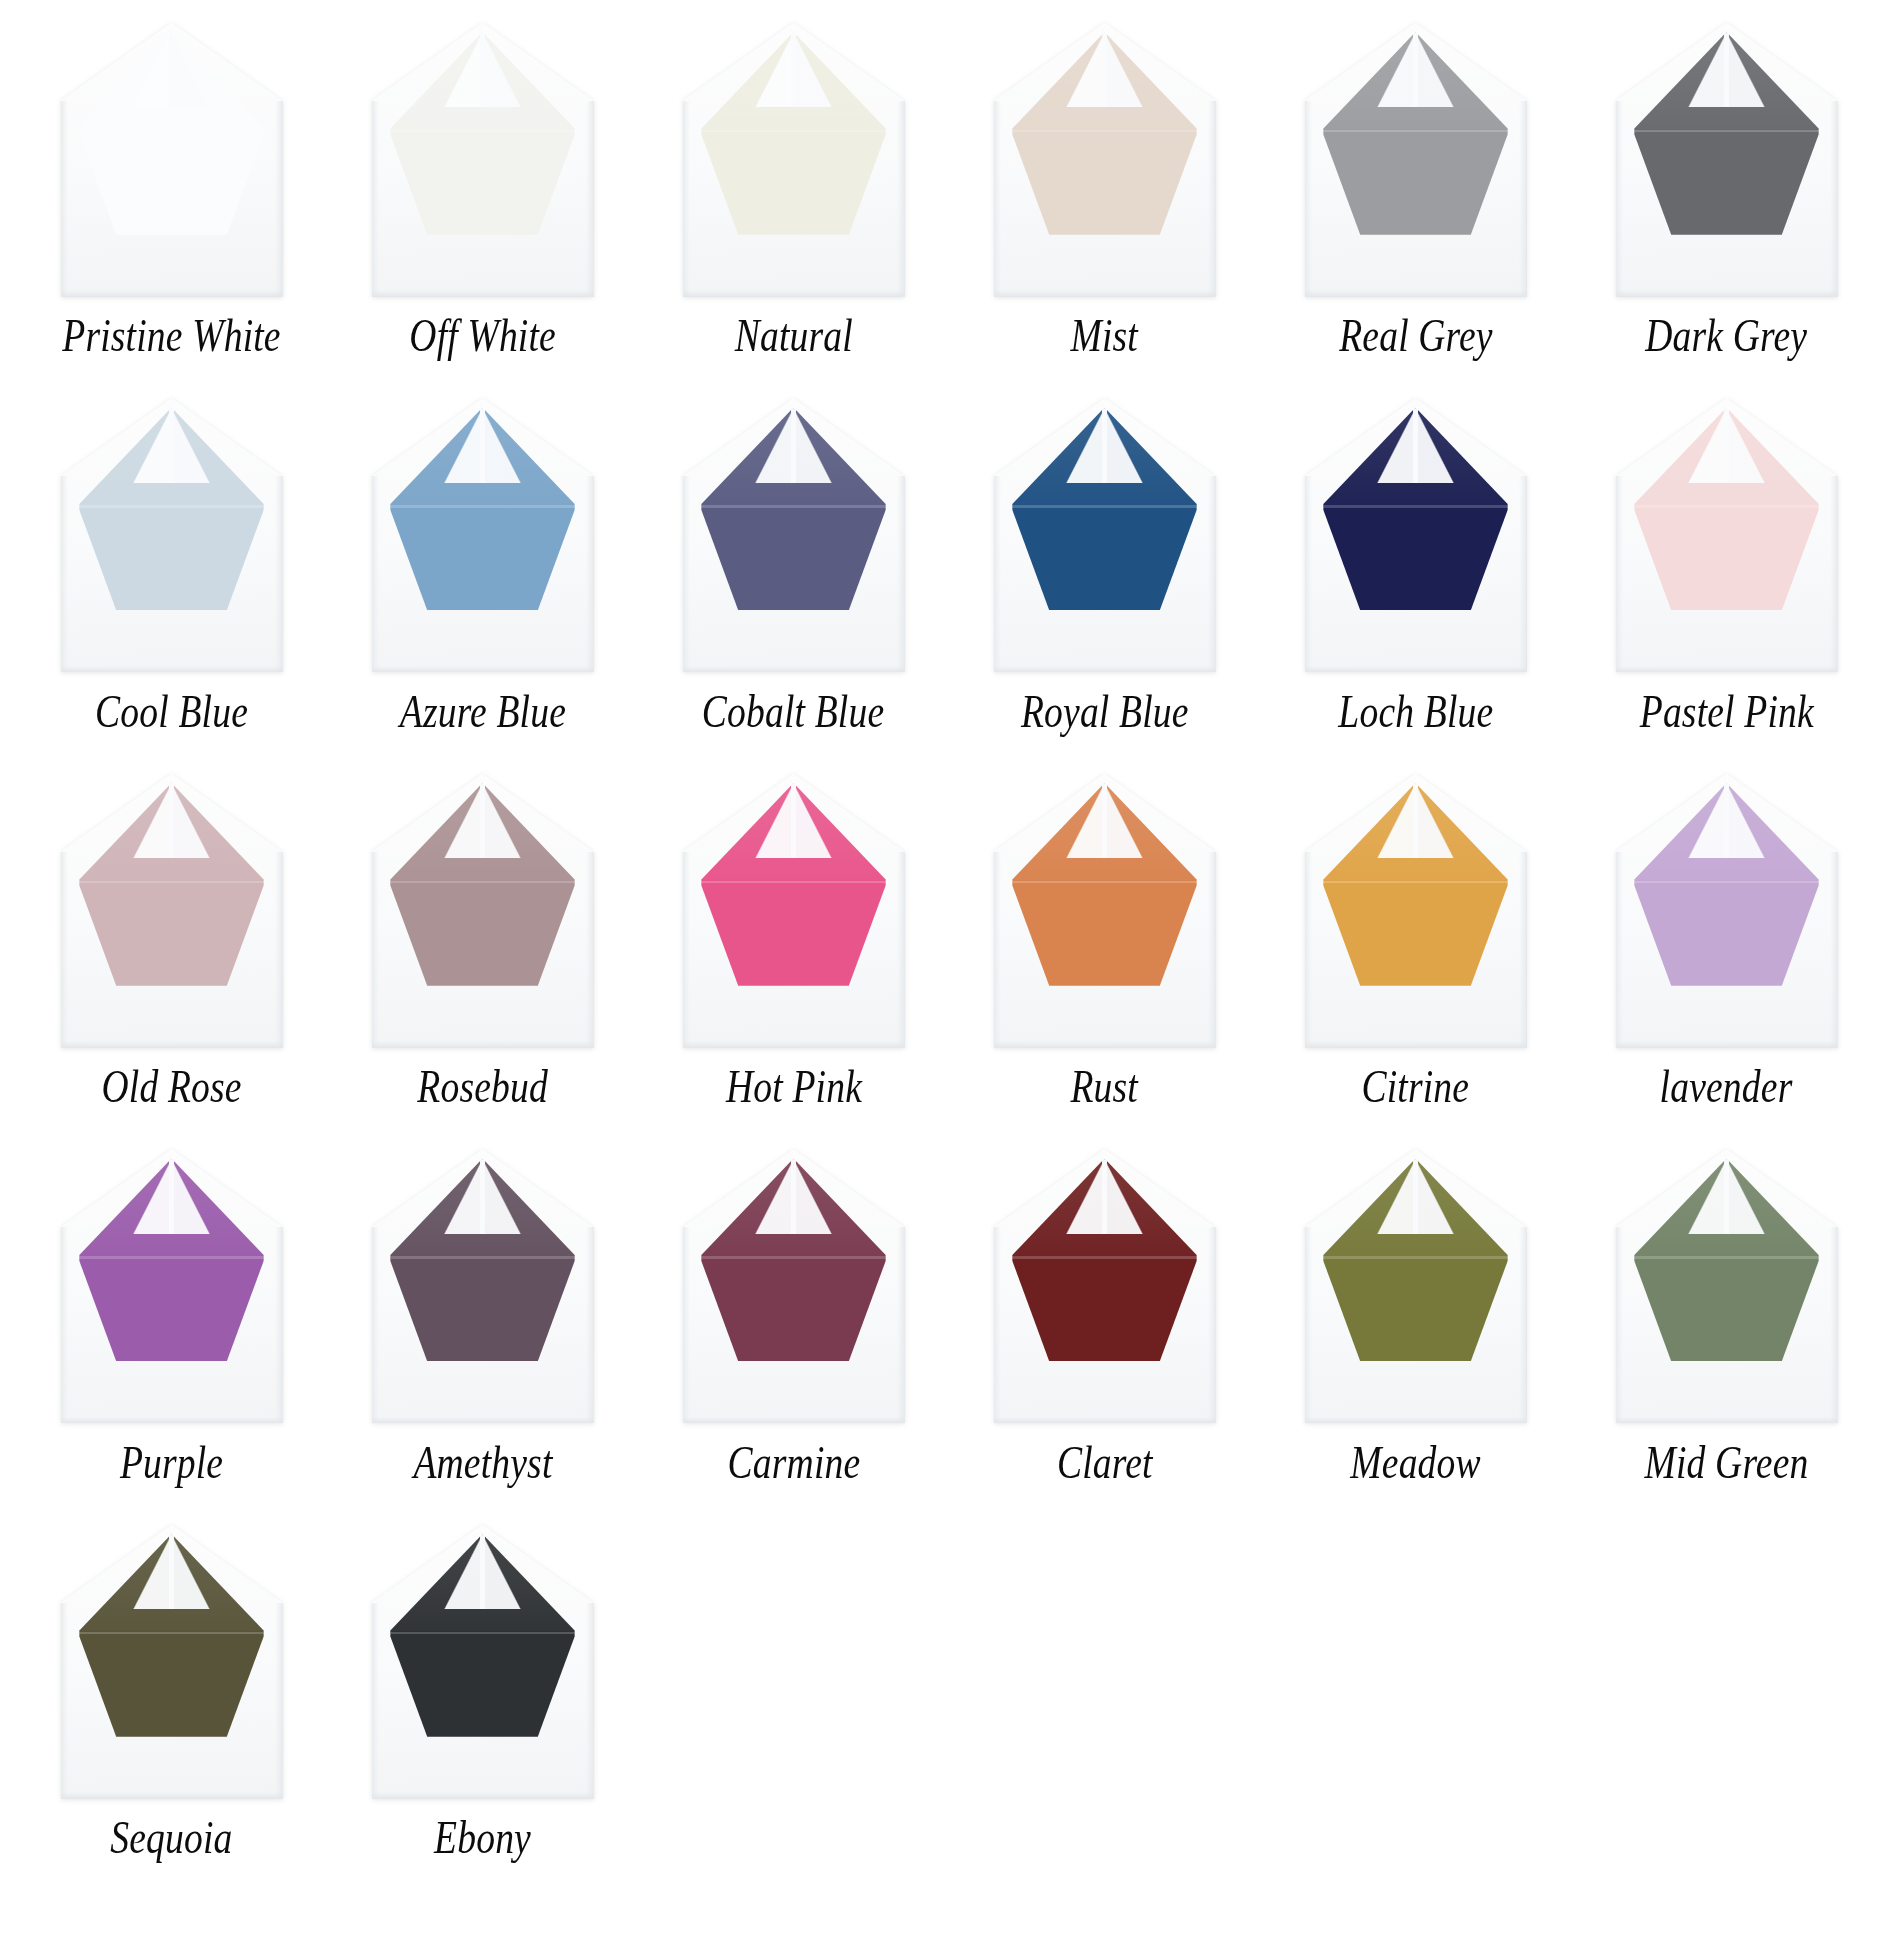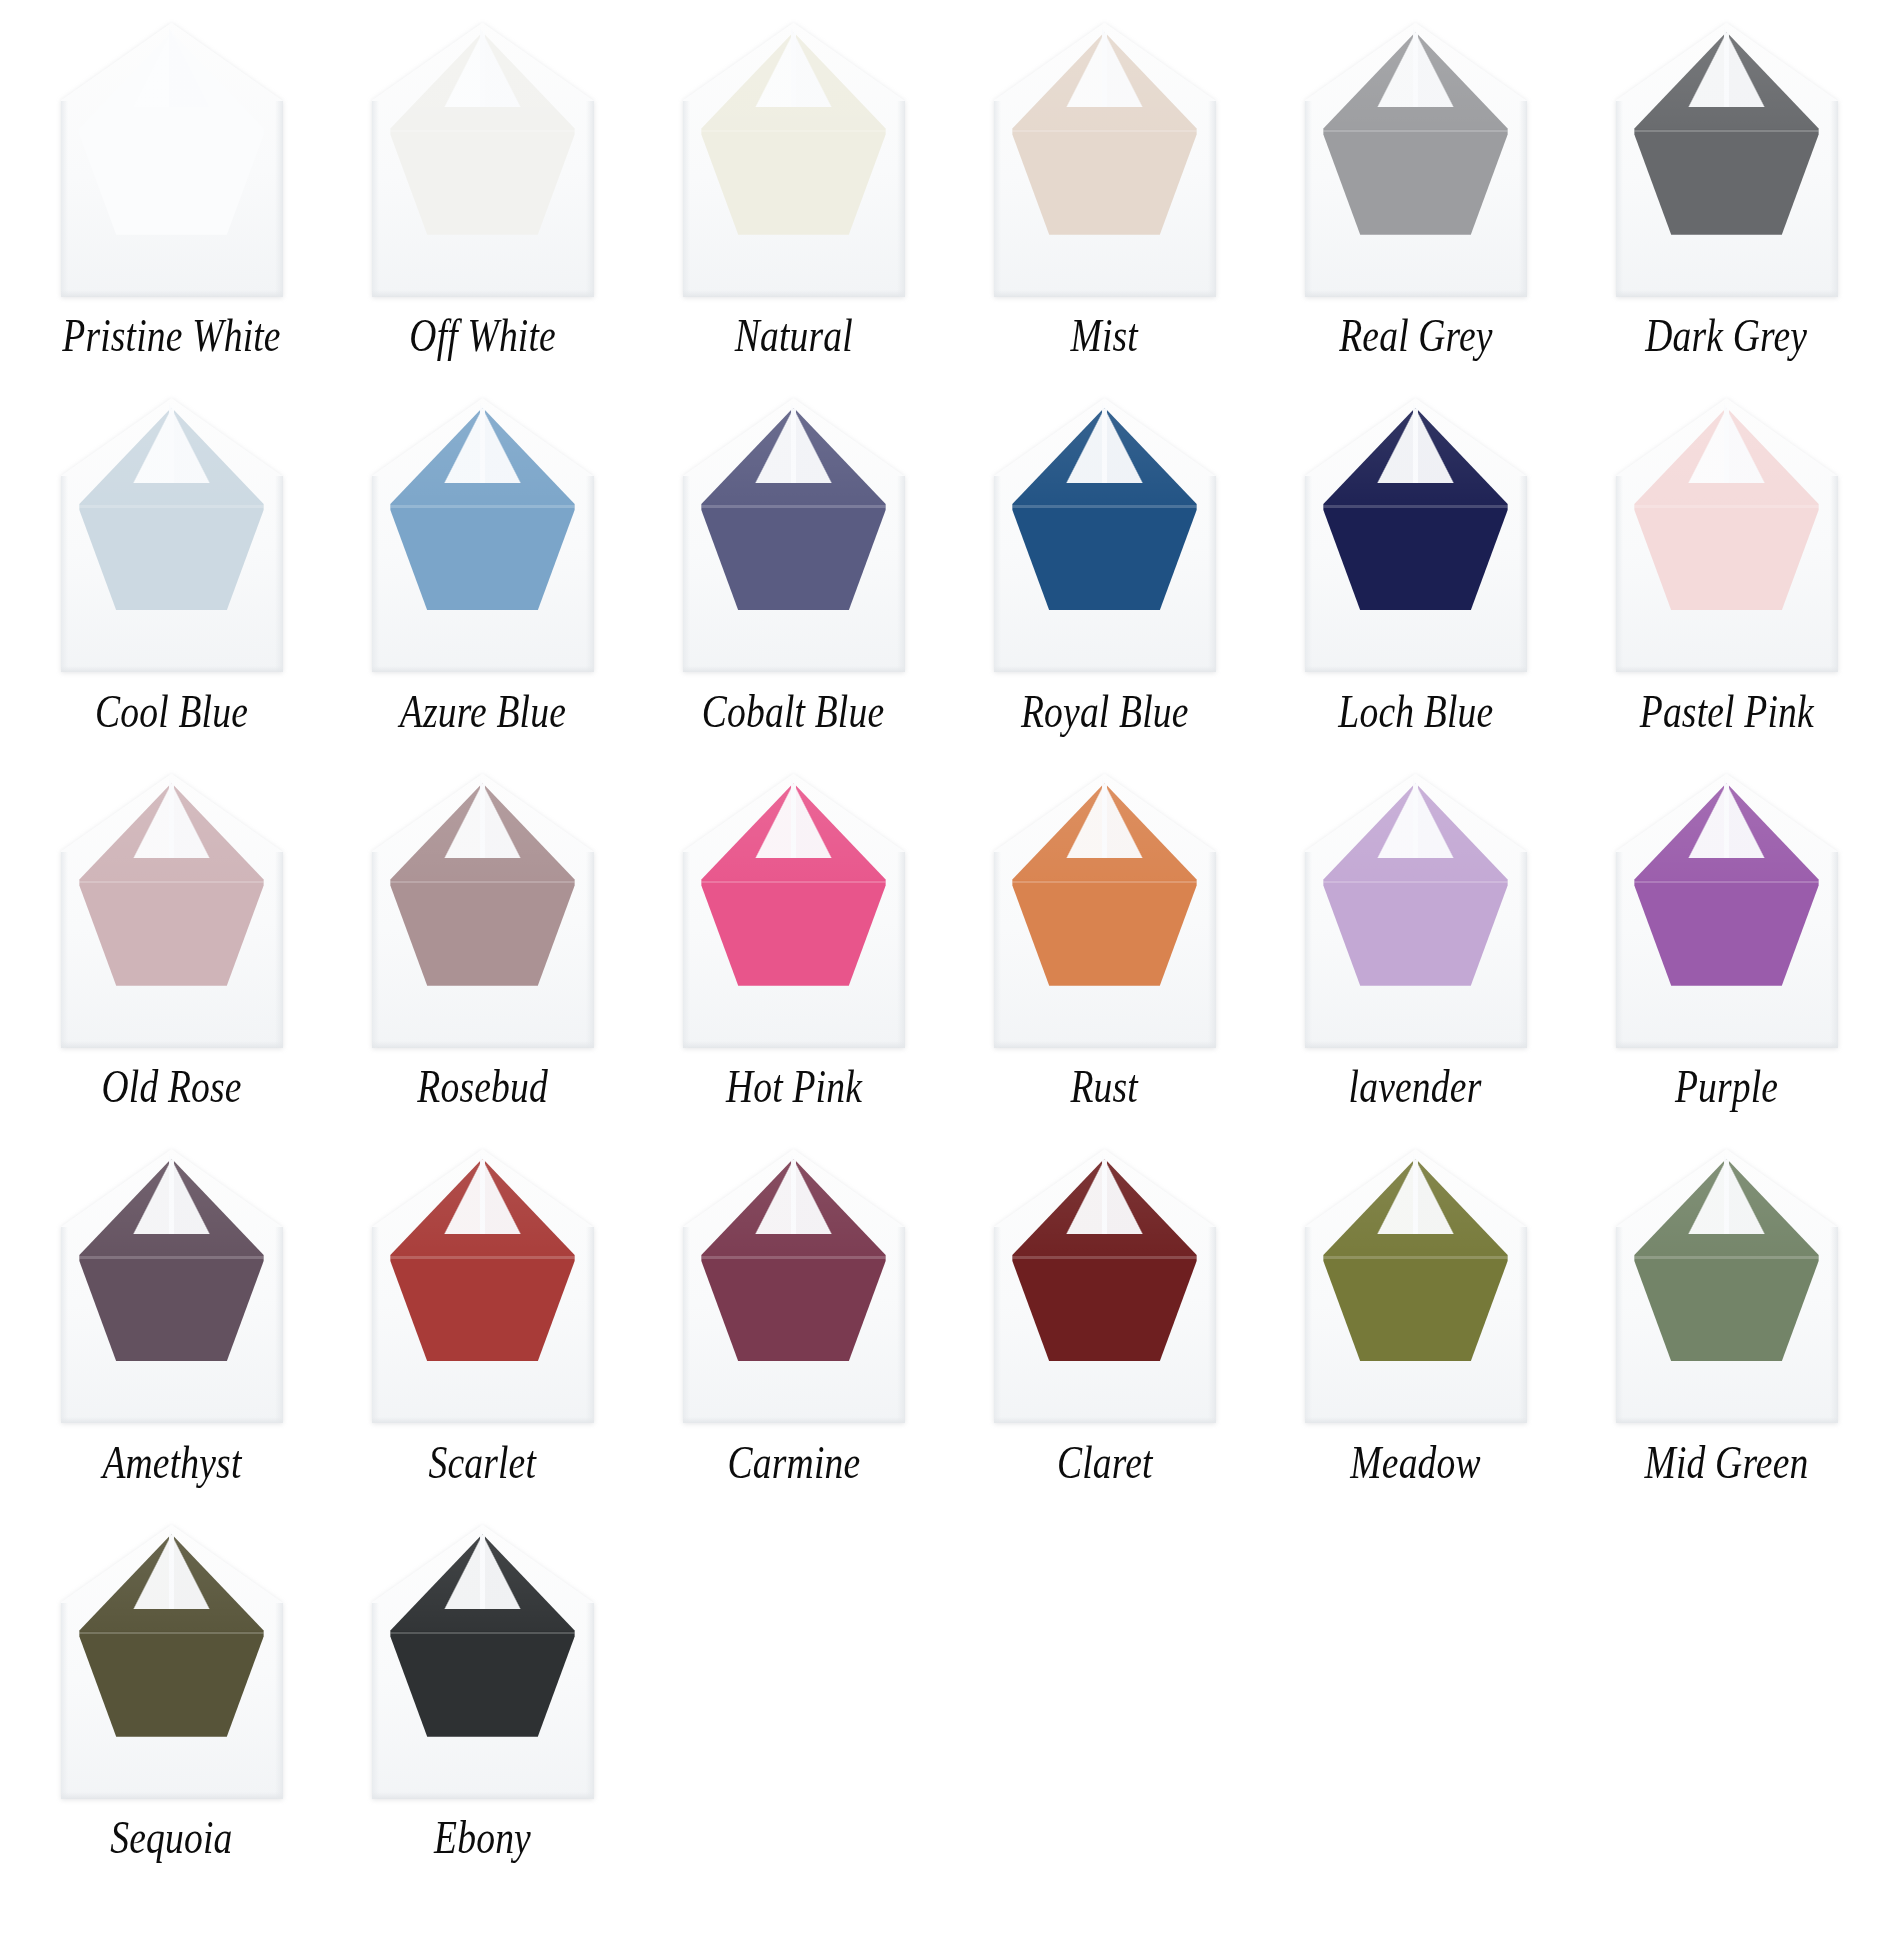--- a/index.html
+++ b/index.html
@@ -376,20 +376,35 @@
         <div class="flap-line-r"></div>
         <div class="env-edge-l"></div>
         <div class="env-edge-r"></div>
         <div class="env-bottom"></div>
       </div>
       <div class="label">Rust</div>
     </div>
     <div class="swatch">
       <div class="envelope">
         <div class="env-paper"></div>
+        <div class="liner" style="background: rgb(224, 164, 72);">
+          <div class="sheen"></div>
+          <div class="fold"></div>
+        </div>
+        <div class="flap-line-l"></div>
+        <div class="flap-line-r"></div>
+        <div class="env-edge-l"></div>
+        <div class="env-edge-r"></div>
+        <div class="env-bottom"></div>
+      </div>
+      <div class="label">Citrine</div>
+    </div>
+    <div class="swatch">
+      <div class="envelope">
+        <div class="env-paper"></div>
         <div class="liner" style="background: rgb(195, 168, 212);">
           <div class="sheen"></div>
           <div class="fold"></div>
         </div>
         <div class="flap-line-l"></div>
         <div class="flap-line-r"></div>
         <div class="env-edge-l"></div>
         <div class="env-edge-r"></div>
         <div class="env-bottom"></div>
       </div>
@@ -421,35 +436,20 @@
         <div class="flap-line-r"></div>
         <div class="env-edge-l"></div>
         <div class="env-edge-r"></div>
         <div class="env-bottom"></div>
       </div>
       <div class="label">Amethyst</div>
     </div>
     <div class="swatch">
       <div class="envelope">
         <div class="env-paper"></div>
-        <div class="liner" style="background: rgb(168, 59, 56);">
-          <div class="sheen"></div>
-          <div class="fold"></div>
-        </div>
-        <div class="flap-line-l"></div>
-        <div class="flap-line-r"></div>
-        <div class="env-edge-l"></div>
-        <div class="env-edge-r"></div>
-        <div class="env-bottom"></div>
-      </div>
-      <div class="label">Scarlet</div>
-    </div>
-    <div class="swatch">
-      <div class="envelope">
-        <div class="env-paper"></div>
         <div class="liner" style="background: rgb(122, 58, 80);">
           <div class="sheen"></div>
           <div class="fold"></div>
         </div>
         <div class="flap-line-l"></div>
         <div class="flap-line-r"></div>
         <div class="env-edge-l"></div>
         <div class="env-edge-r"></div>
         <div class="env-bottom"></div>
       </div>

